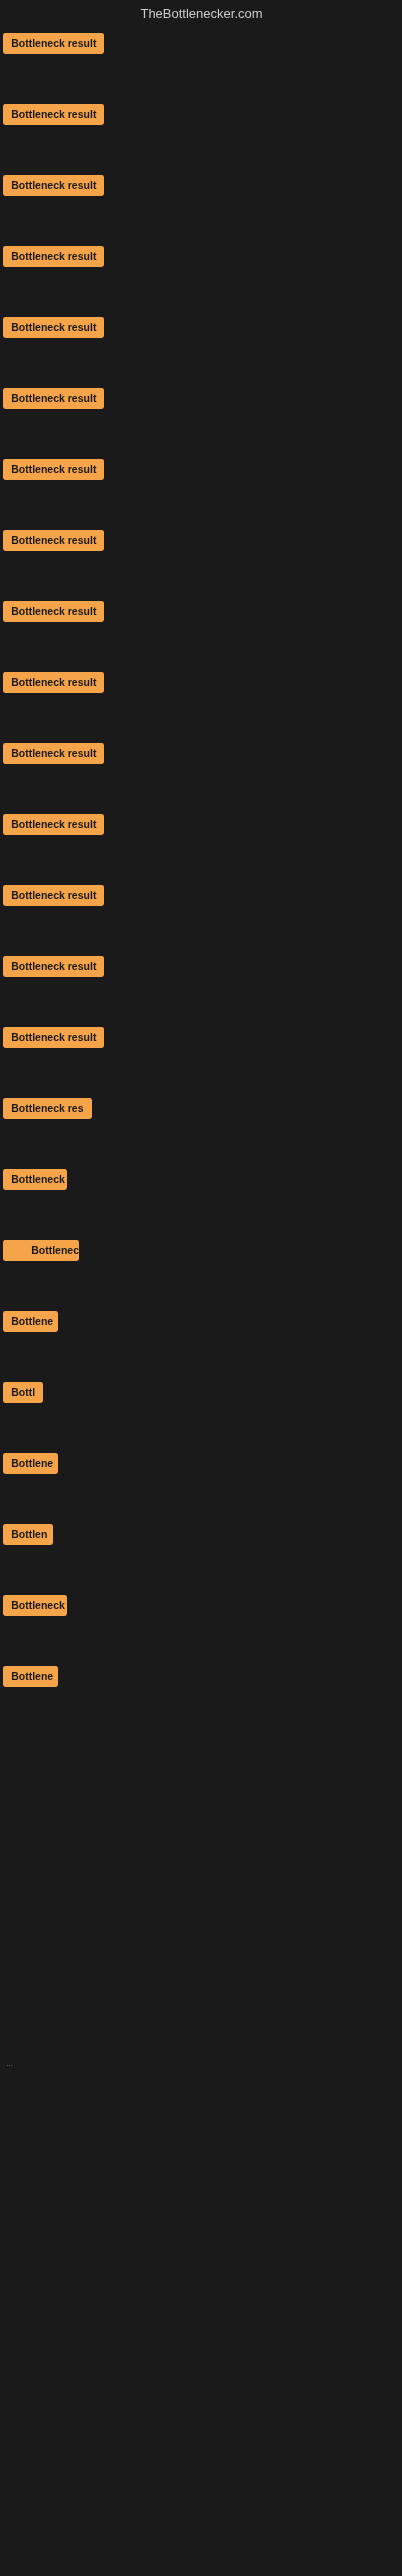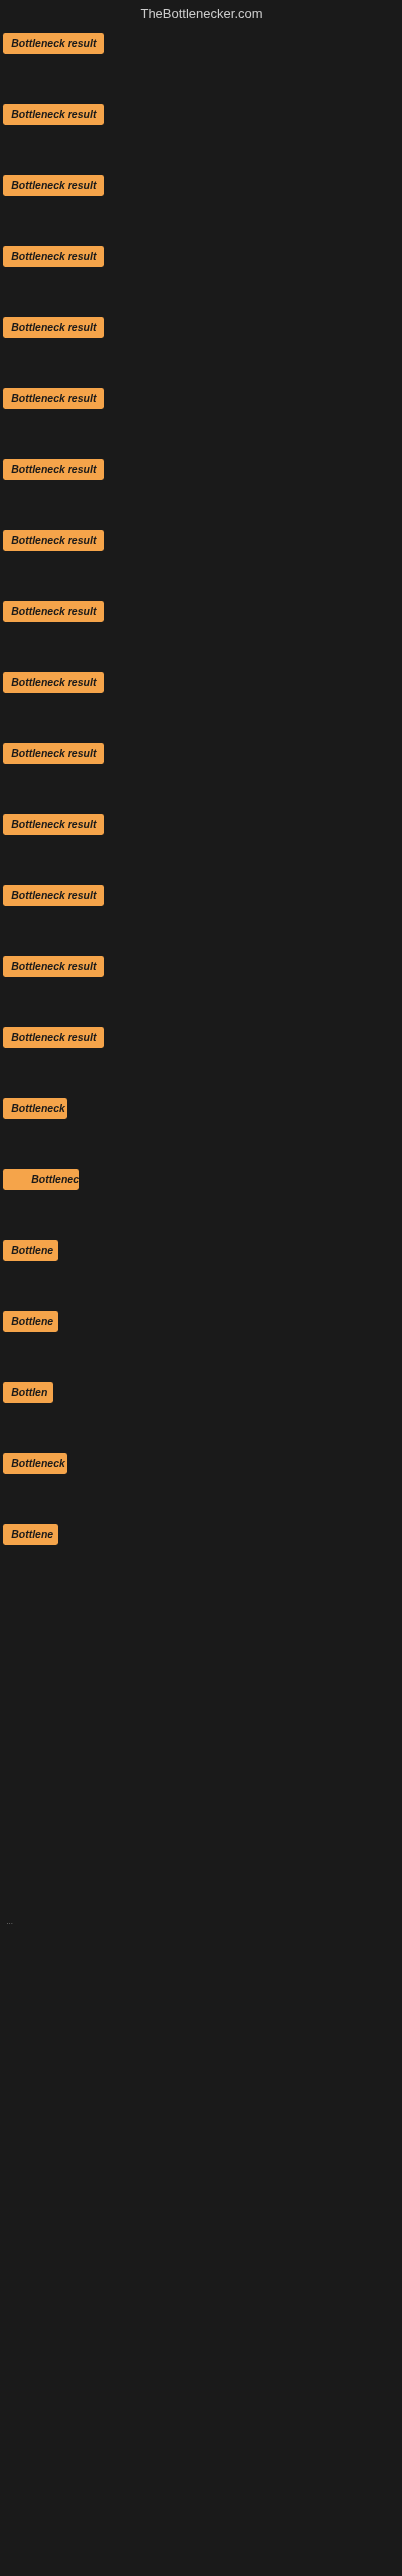--- a/index.html
+++ b/index.html
@@ -24,21 +24,20 @@
     .bottleneck-badge {
       background-color: #f5a44a;
       color: #1a1a1a;
       font-size: 10.5px;
       font-weight: bold;
       padding: 4.8px 8px;
       border-radius: 2.4px;
       display: inline-block;
       white-space: nowrap;
       overflow: hidden;
-      font-style: italic;
     }
     .row {
       padding: 4.8px 3.2px;
       height: 71px;
       display: flex;
       align-items: flex-start;
     }
     .ellipsis-text {
       color: #888;
       font-size: 8px;
@@ -92,27 +91,33 @@
     <div class="row">
       <div class="bottleneck-badge" style="max-width: 105px;">Bottleneck result</div>
     </div>
     <div class="row">
       <div class="bottleneck-badge" style="max-width: 105px;">Bottleneck result</div>
     </div>
     <div class="row">
       <div class="bottleneck-badge" style="max-width: 105px;">Bottleneck result</div>
     </div>
     <div class="row">
+      <div class="bottleneck-badge" style="max-width: 89px;">Bottleneck res</div>
+    </div>
+    <div class="row">
       <div class="bottleneck-badge" style="max-width: 64px;">Bottleneck</div>
     </div>
     <div class="row">
       <div class="bottleneck-badge" style="max-width: 76px; padding-left: 28px;">Bottleneck re</div>
     </div>
     <div class="row">
       <div class="bottleneck-badge" style="max-width: 55px;">Bottlene</div>
+    </div>
+    <div class="row">
+      <div class="bottleneck-badge" style="max-width: 40px;">Bottl</div>
     </div>
     <div class="row">
       <div class="bottleneck-badge" style="max-width: 55px;">Bottlene</div>
     </div>
     <div class="row">
       <div class="bottleneck-badge" style="max-width: 50px;">Bottlen</div>
     </div>
     <div class="row">
       <div class="bottleneck-badge" style="max-width: 64px;">Bottleneck</div>
     </div>

